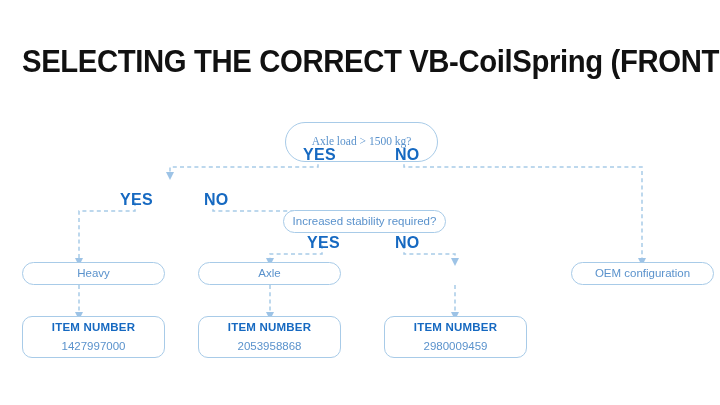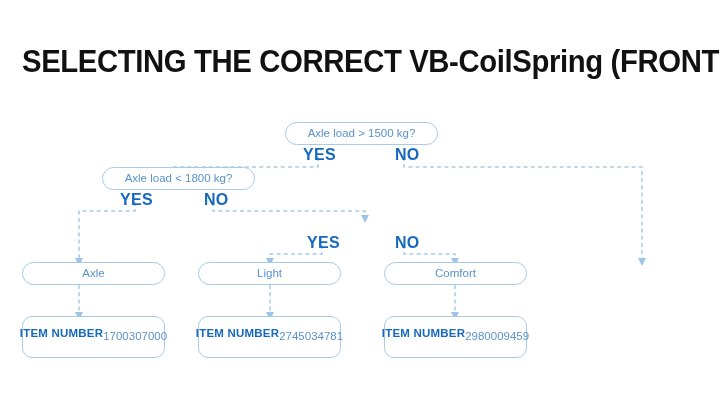--- a/index.html
+++ b/index.html
@@ -78,20 +78,21 @@
   }
 
   
   .item-box {
     position: absolute;
     box-sizing: border-box;
     border: 1.3px solid #a8cbe8;
     border-radius: 10px;
     background: #ffffff;
     display: flex;
+    flex-direction: column;
     align-items: center;
     justify-content: center;
   }
   .item-title {
     font-weight: bold;
     font-size: 11.5px;
     line-height: 1;
     color: #1669c1;
     letter-spacing: 0.2px;
     margin-bottom: 7px;
@@ -139,43 +140,43 @@
     <polygon class="ah" points="361,215 369,215 365,223"></polygon>
     <polygon class="ah" points="75,258 83,258 79,266"></polygon>
     <polygon class="ah" points="266,258 274,258 270,266"></polygon>
     <polygon class="ah" points="451,258 459,258 455,266"></polygon>
     <polygon class="ah" points="638,258 646,258 642,266"></polygon>
     <polygon class="ah" points="75,312 83,312 79,320"></polygon>
     <polygon class="ah" points="266,312 274,312 270,320"></polygon>
     <polygon class="ah" points="451,312 459,312 455,320"></polygon>
   </svg>
 
-  <div class="pill decision" style="left:285px; top:122px; width:153px; height:23px;">Axle load &gt; 1500 kg?</div>
+  <div class="pill decision" style="left:285px; top:122px; width:153px; height:40px;font-family:Liberation Serif, serif;">Axle load &gt; 1500 kg?</div>
   <div class="branch-label" style="left:303px; top:147px;">YES</div>
   <div class="branch-label" style="left:395px; top:147px;">NO</div>
 
-  <div class="pill decision" style="left:102px; top:167px; width:153px; height:23px;">Axle load &lt; 1800 kg?</div>
   <div class="branch-label" style="left:120px; top:192px;">YES</div>
   <div class="branch-label" style="left:204px; top:192px;">NO</div>
 
+  <div class="pill decision" style="left:283px; top:210px; width:163px; height:23px;">Increased stability required?</div>
   <div class="branch-label" style="left:307px; top:235px;">YES</div>
   <div class="branch-label" style="left:395px; top:235px;">NO</div>
 
-  <div class="pill" style="left:22px; top:262px; width:143px; height:23px;">Axle</div>
-  <div class="pill" style="left:198px; top:262px; width:143px; height:23px;">Light</div>
-  <div class="pill" style="left:384px; top:262px; width:143px; height:23px;">Comfort</div>
+  <div class="pill" style="left:22px; top:262px; width:143px; height:23px;">Heavy</div>
+  <div class="pill" style="left:198px; top:262px; width:143px; height:23px;">Axle</div>
+  <div class="pill" style="left:571px; top:262px; width:143px; height:23px;">OEM configuration</div>
 
   <div class="item-box" style="left:22px; top:316px; width:143px; height:42px;">
     <div class="item-title">ITEM NUMBER</div>
-    <div class="item-value">1700307000</div>
+    <div class="item-value">1427997000</div>
   </div>
 
   <div class="item-box" style="left:198px; top:316px; width:143px; height:42px;">
     <div class="item-title">ITEM NUMBER</div>
-    <div class="item-value">2745034781</div>
+    <div class="item-value">2053958868</div>
   </div>
 
   <div class="item-box" style="left:384px; top:316px; width:143px; height:42px;">
     <div class="item-title">ITEM NUMBER</div>
     <div class="item-value">2980009459</div>
   </div>
 
 </div>
 
 </body></html>

